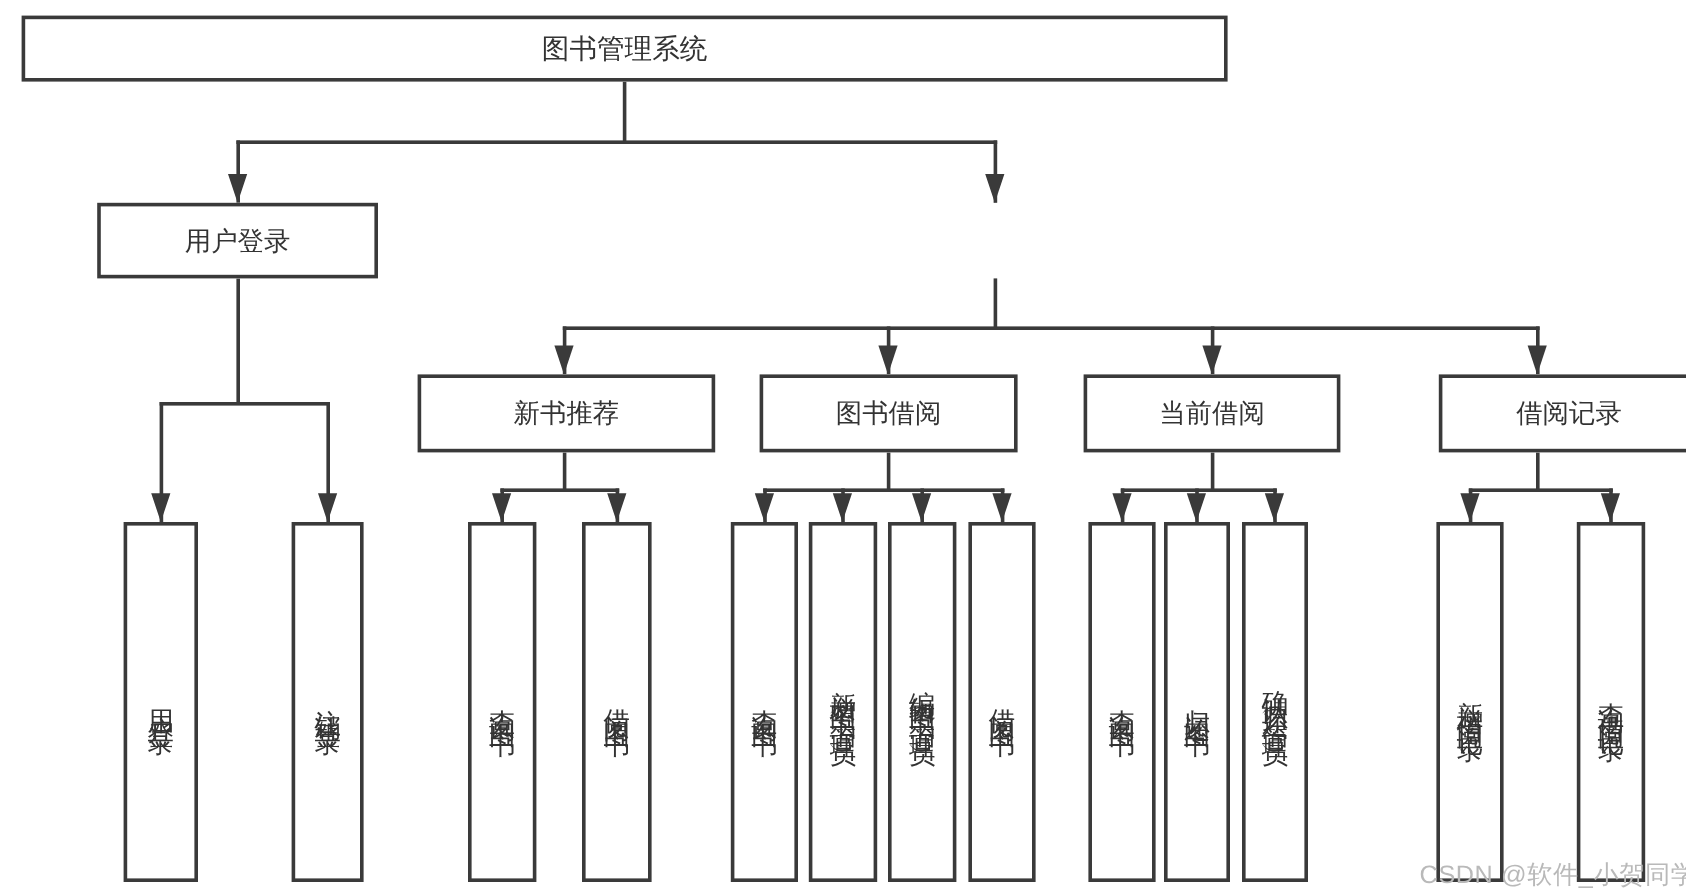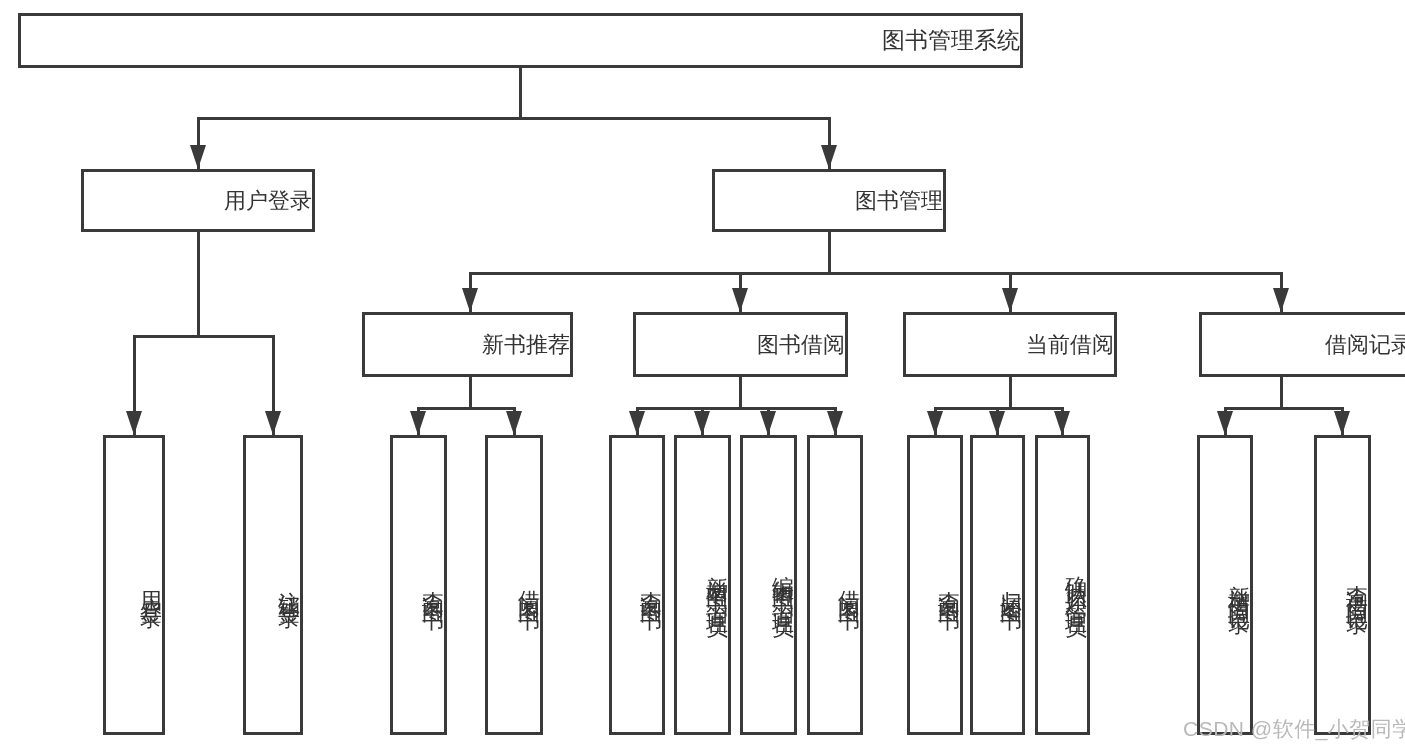--- a/index.html
+++ b/index.html
@@ -27,21 +27,21 @@
     border-left:8px solid transparent;
     border-right:8px solid transparent;
     border-top:24px solid var(--line);
   }
   
   .node{
     position:absolute;z-index:3;
     box-sizing:border-box;
     background:var(--bg);
     border:3px solid var(--line);
-    display:flex;align-items:center;justify-content:flex-end;
+    display:flex;align-items:center;justify-content:center;
     color:var(--text);
     font-size:22px;
     text-align:center;
   }
   .node .lbl{white-space:nowrap;}
   .node.v .lbl{
     writing-mode:vertical-rl;
     text-orientation:mixed;
     letter-spacing:6px;
     line-height:1;
@@ -123,25 +123,22 @@
   <div class="ah" style="left:1217px;top:411px"></div>
   <div class="ah" style="left:1334px;top:411px"></div>
 
   <div class="node root" style="left:18px;top:13px;width:1005px;height:55px">
     <span class="lbl">图书管理系统</span>
   </div>
 
   <div class="node" style="left:81px;top:169px;width:234px;height:63px">
     <span class="lbl">用户登录</span>
   </div>
-  <div class="node" style="left:712px;top:169px;width:234px;height:63px">
-    <span class="lbl">图书管理</span>
-  </div>
 
-  <div class="node" style="left:362px;top:312px;width:211px;height:65px">
+  <div class="node" style="left:348px;top:312px;width:248px;height:65px">
     <span class="lbl">新书推荐</span>
   </div>
   <div class="node" style="left:903px;top:312px;width:214px;height:65px">
     <span class="lbl">当前借阅</span>
   </div>
   <div class="node" style="left:633px;top:312px;width:215px;height:65px">
     <span class="lbl">图书借阅</span>
   </div>
   <div class="node" style="left:1199px;top:312px;width:217px;height:65px">
     <span class="lbl">借阅记录</span>

